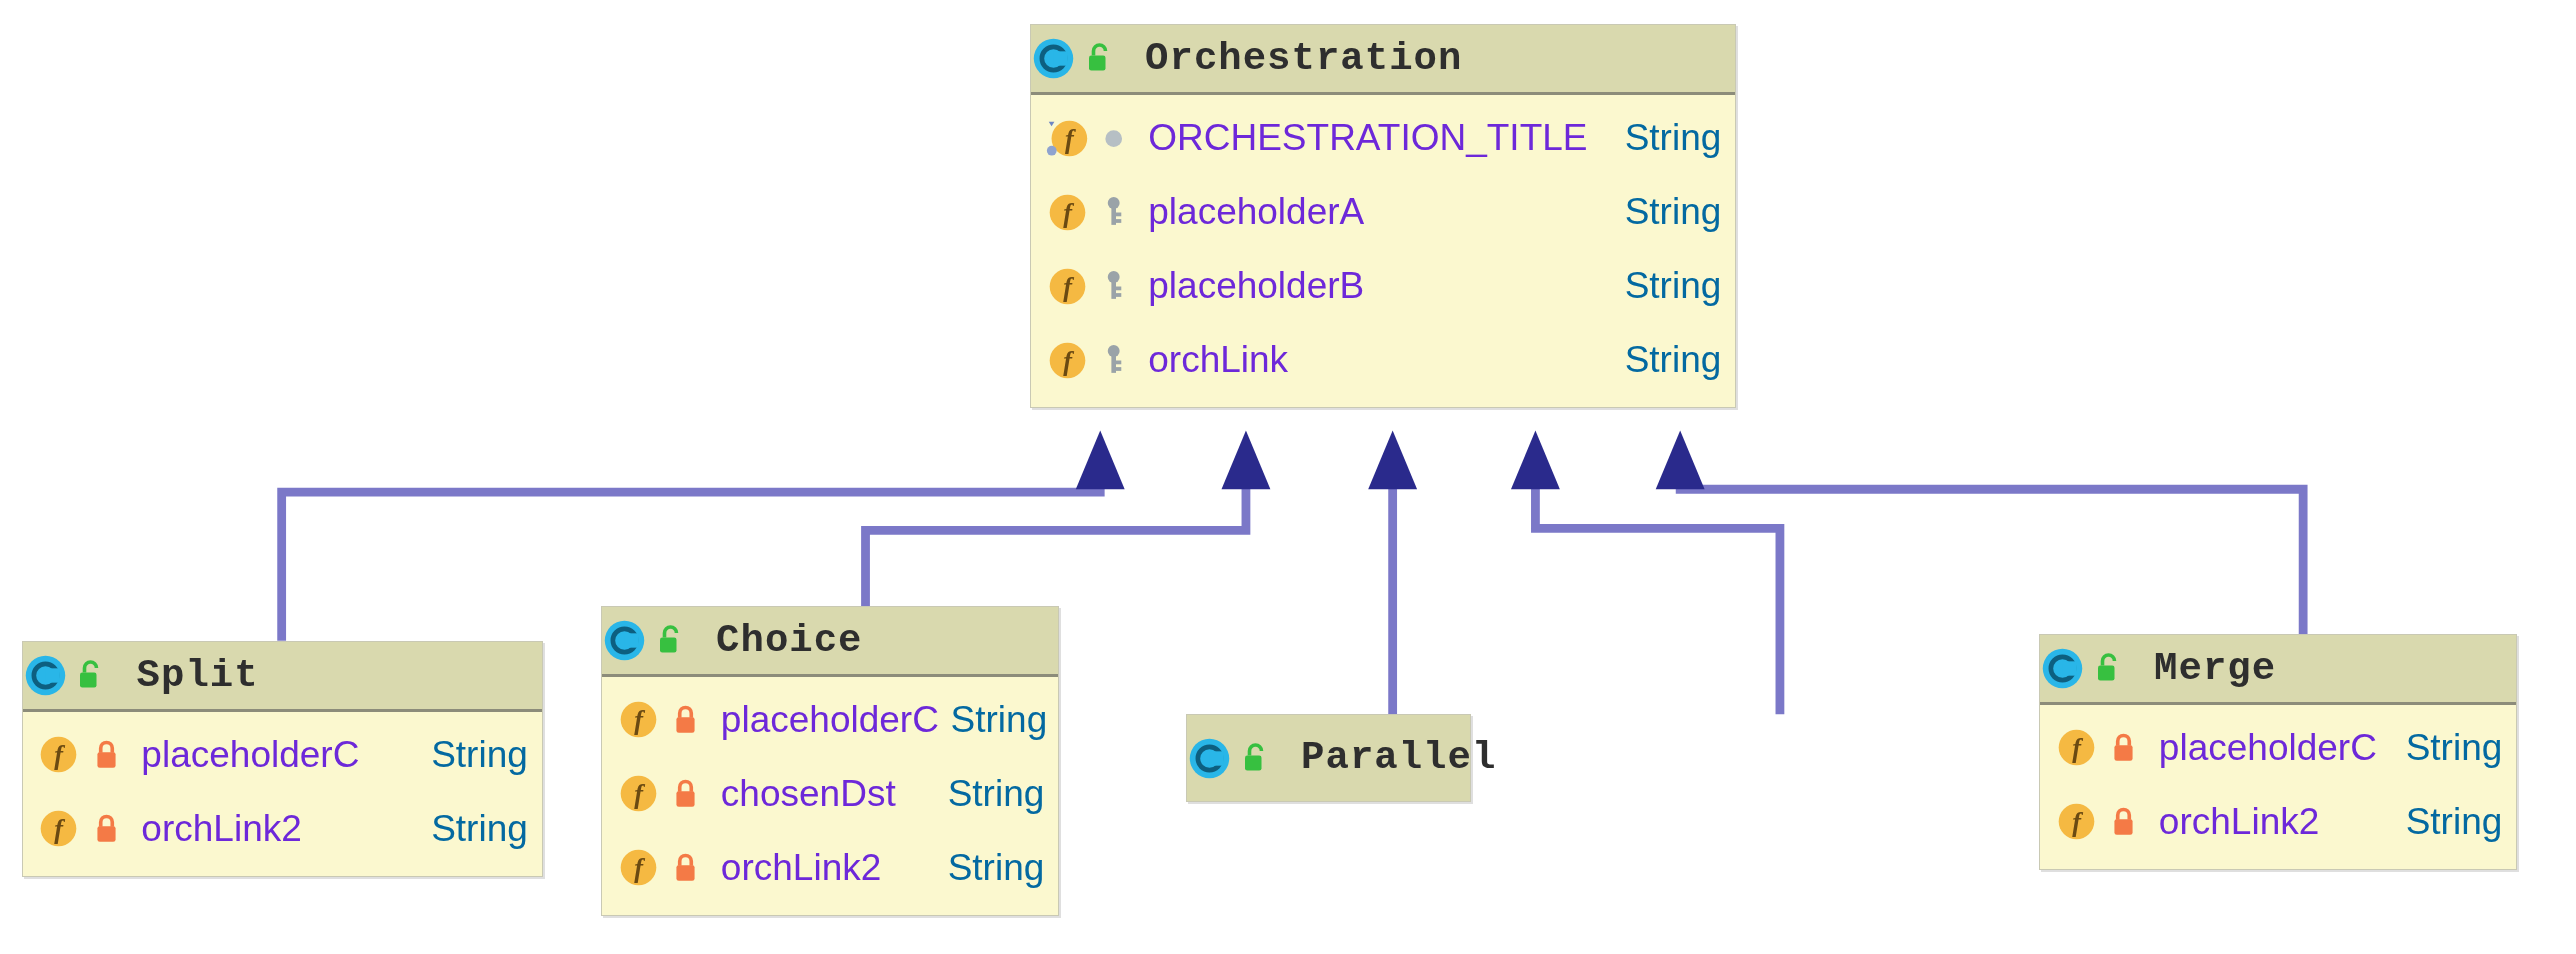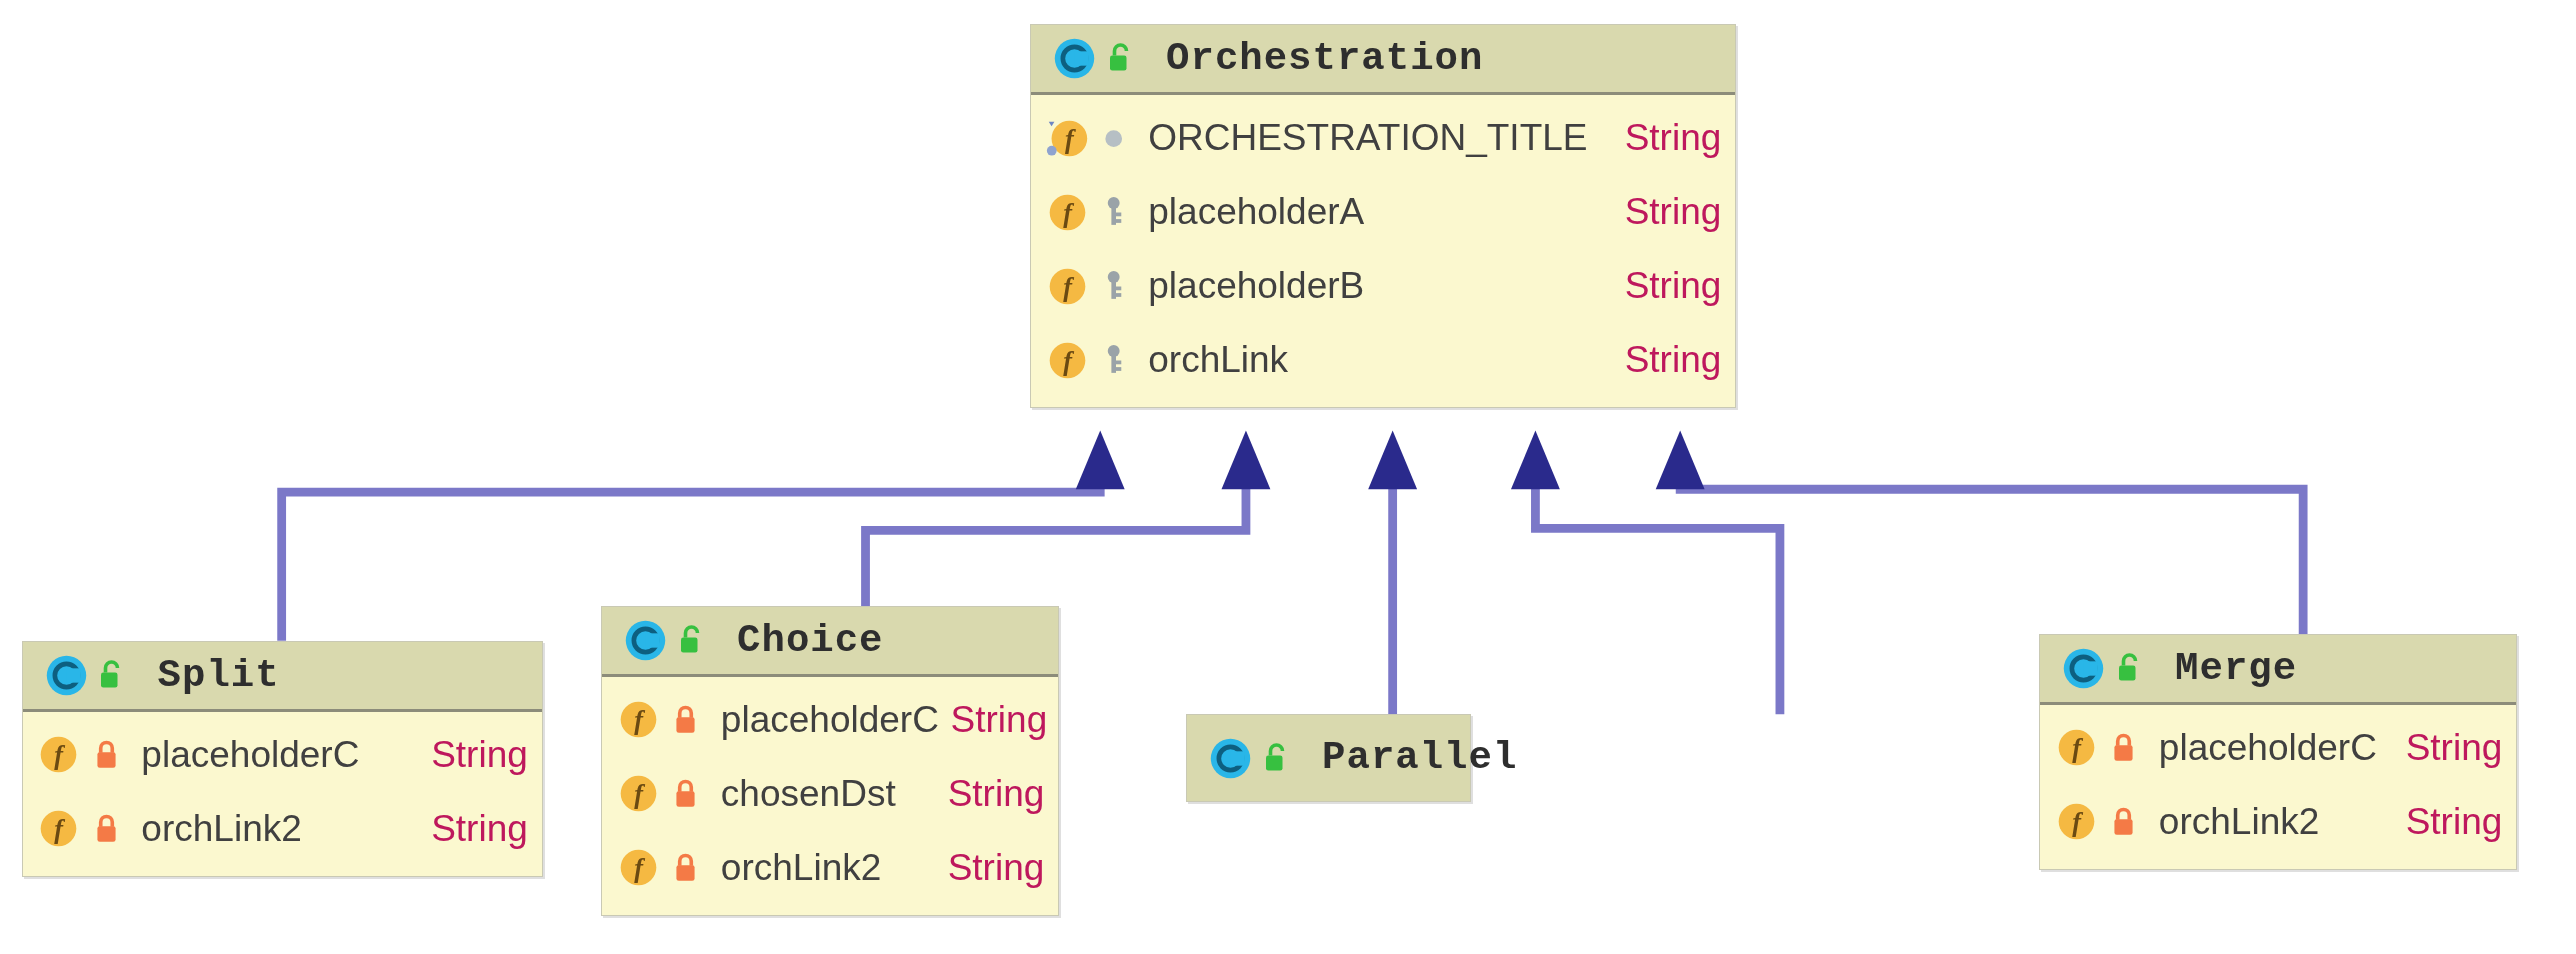--- a/index.html
+++ b/index.html
@@ -32,21 +32,21 @@
     background: #fbf8cf;
     border: 1px solid #c9c9b4;
     box-shadow: 2px 2px 0 0 rgba(150,150,150,0.30);
   }
   .uml-header {
     box-sizing: border-box;
     background: #d9d9ae;
     border-bottom: 3.9px solid #8c8c7a;
     display: flex;
     align-items: center;
-    padding: 0 22px;
+    padding: 0 1px;
     height: 70px;
     gap: 9.8px;
   }
   .uml-class.compact .uml-header {
     border-bottom: none;
     height: 86px;
   }
   .uml-title {
     font-family: "Liberation Mono", "DejaVu Sans Mono", monospace;
     font-size: 39px;
@@ -62,27 +62,27 @@
   .uml-row {
     display: flex;
     align-items: center;
     height: 74px;
     padding: 0 13.7px;
     gap: 11.7px;
     white-space: nowrap;
   }
   .member-name {
     font-size: 37px;
-    color: #404040;
+    color: #6d28d9;
     margin-left: 9.8px;
     flex: 0 0 auto;
   }
   .member-type {
     font-size: 37px;
-    color: #be185d;
+    color: #0369a1;
     margin-left: auto;
     flex: 0 0 auto;
   }
 
   
   .icon {
     flex: 0 0 auto;
     display: inline-block;
     line-height: 0;
   }

